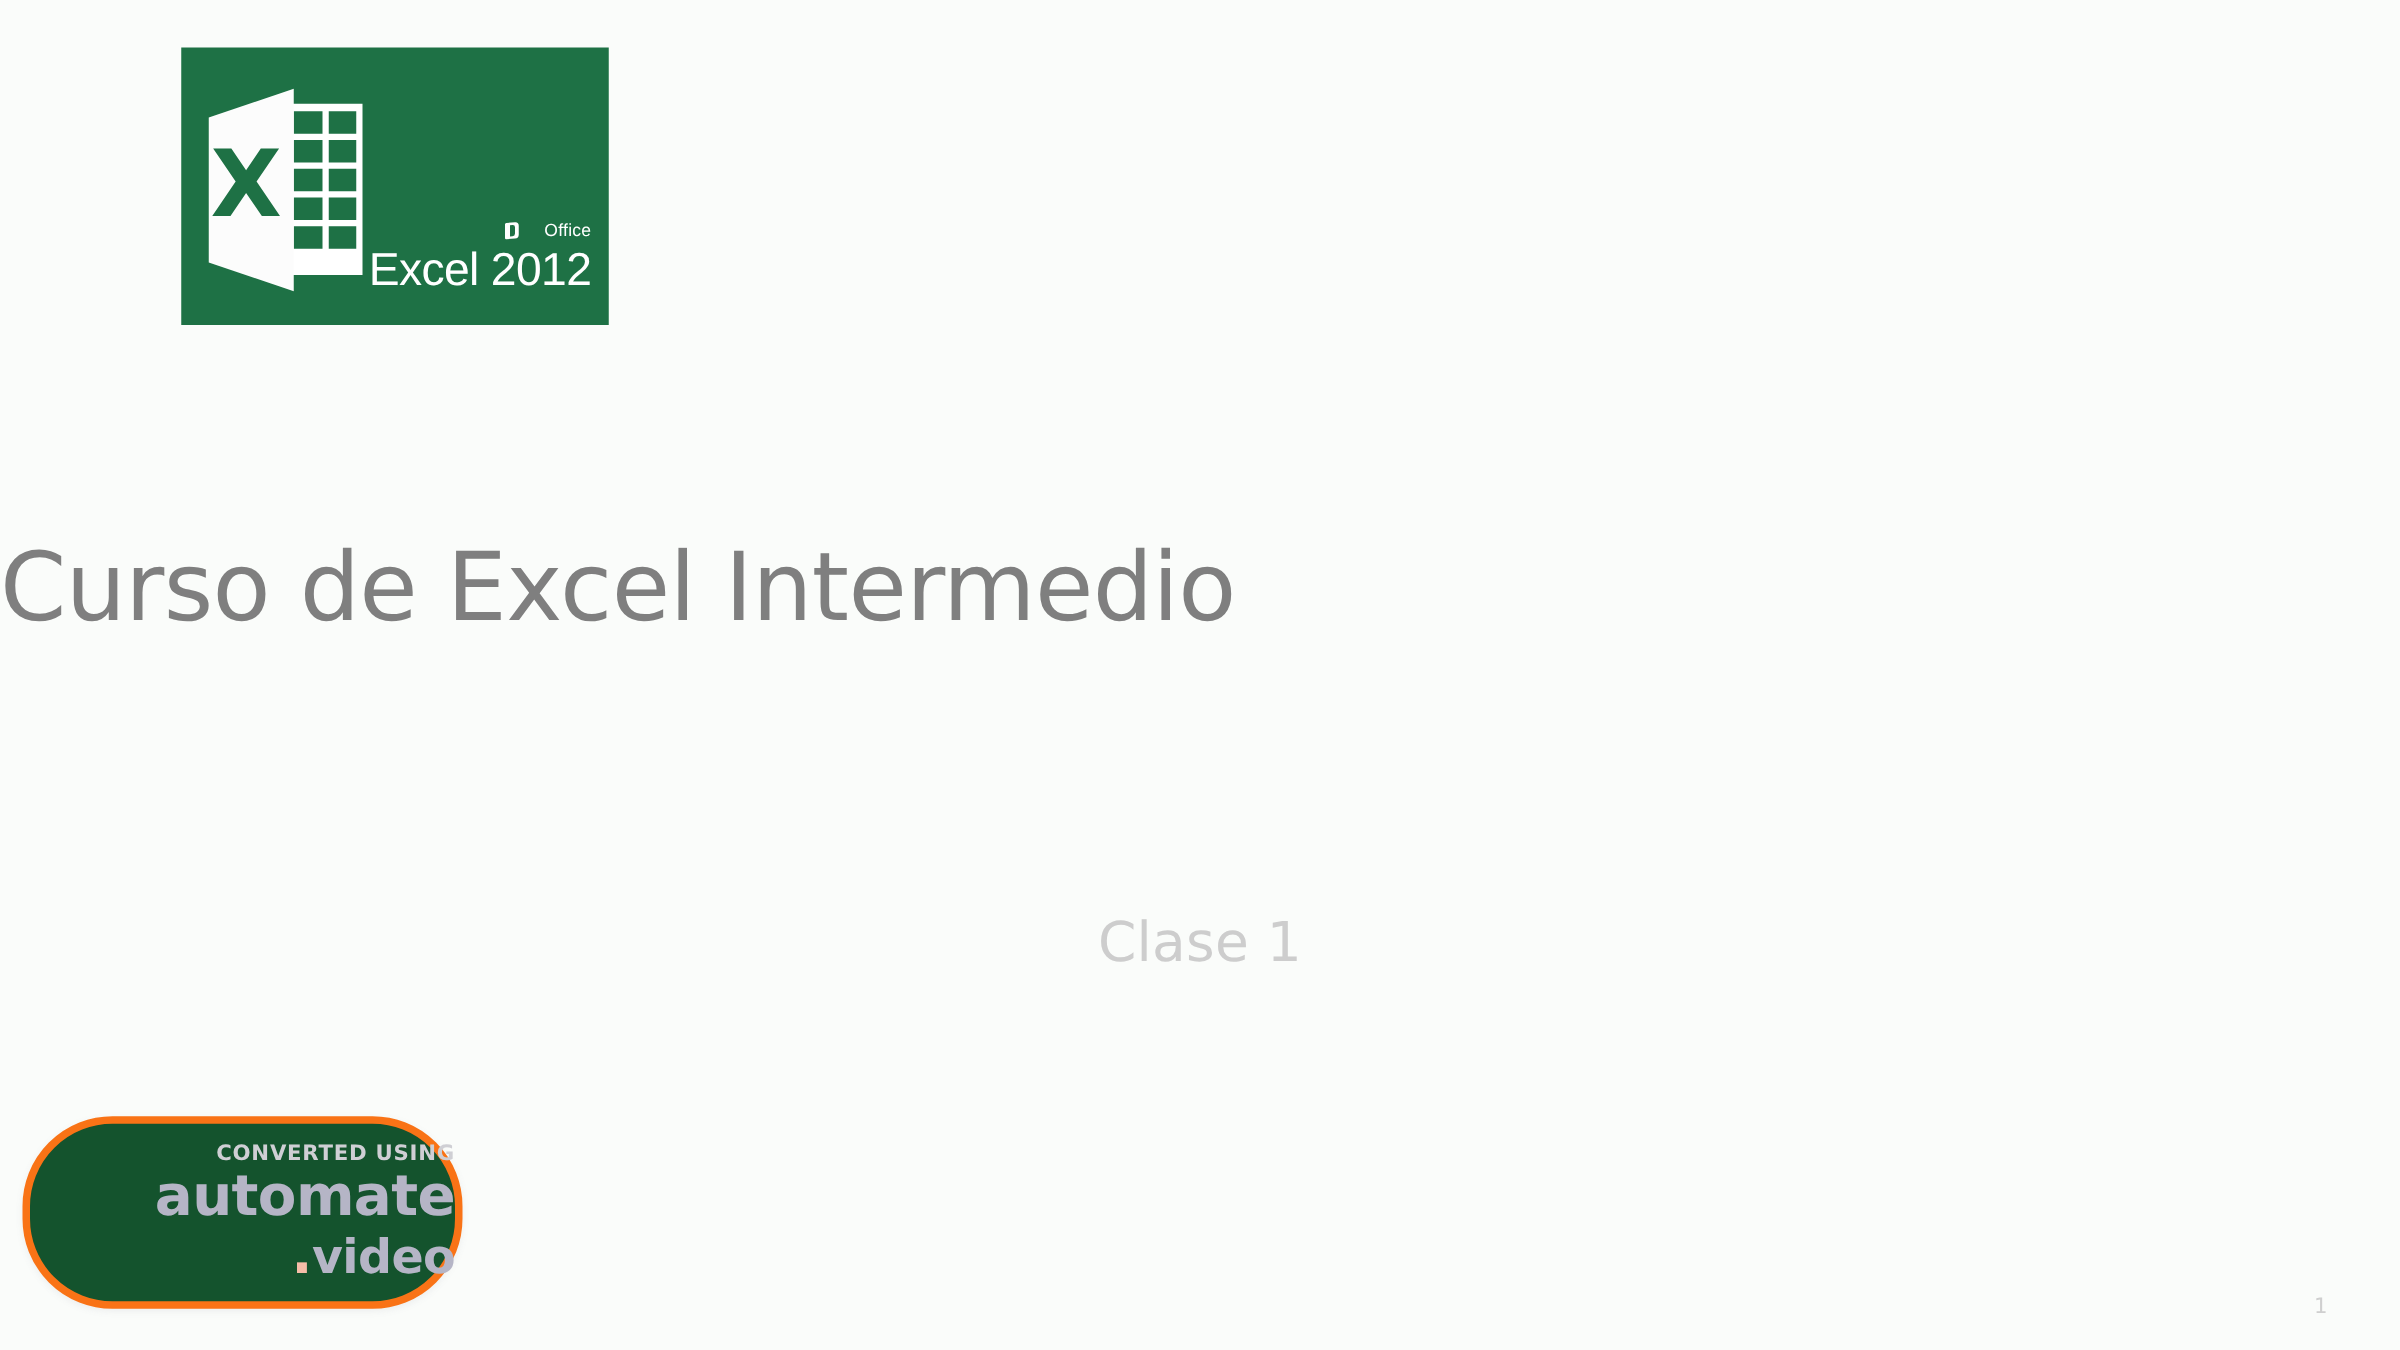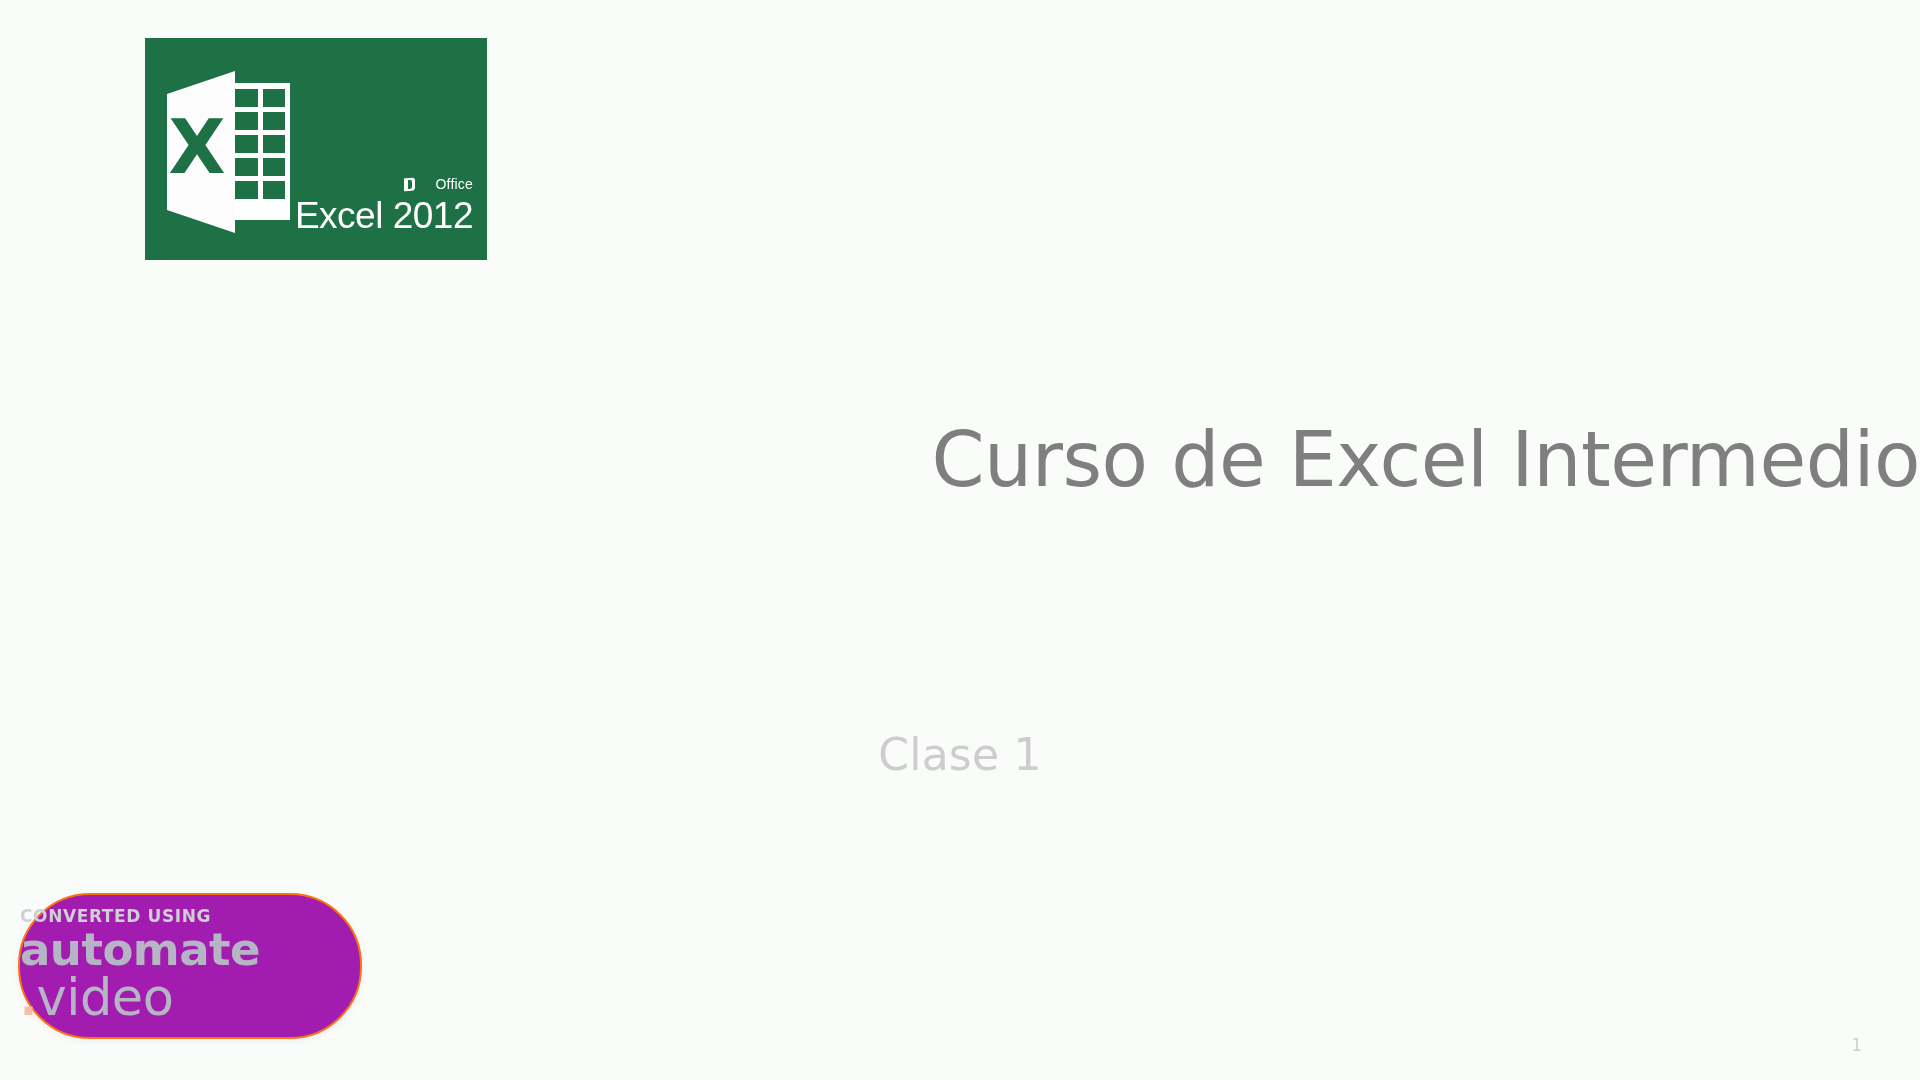--- a/index.html
+++ b/index.html
@@ -92,23 +92,23 @@
     font-size: 37px;
     font-weight: 300;
     letter-spacing: -0.5px;
     white-space: nowrap;
   }
 
   
   #title-block {
     position: absolute;
     left: 0;
-    top: 418px;
-    width: 1920px;
-    text-align: right;
+    top: 428px;
+    width: 1920px;
+    text-align: left;
   }
 
   #slide-title {
     margin: 0;
     font-family: "DejaVu Sans", sans-serif;
     font-size: 76px;
     font-weight: 400;
     color: #7f7f7f;
     letter-spacing: -0.5px;
     line-height: 1.1;
@@ -142,27 +142,27 @@
     color: #cfcfcf;
   }
 
   
   #watermark {
     position: absolute;
     left: 18px;
     top: 893px;
     width: 340px;
     height: 142px;
-    background: #a21caf;
-    border: 2px solid #f97316;
+    background: #14532d;
+    border: 6px solid #f97316;
     border-radius: 72px;
     box-shadow: 0 2px 6px rgba(120,120,140,0.10);
     display: flex;
     flex-direction: column;
-    align-items: flex-start;
+    align-items: flex-end;
     justify-content: center;
     user-select: none;
   }
 
   #watermark .wm-kicker {
     font-family: "DejaVu Sans", sans-serif;
     font-size: 17px;
     font-weight: 700;
     letter-spacing: 0.6px;
     color: #cfcfd4;
@@ -189,22 +189,22 @@
   #watermark .wm-dot {
     font-family: "DejaVu Sans", sans-serif;
     font-size: 45px;
     font-weight: 700;
     color: #f6bda8;
     letter-spacing: -0.5px;
   }
 
   #watermark .wm-tld {
     font-family: "DejaVu Sans", sans-serif;
-    font-size: 51px;
-    font-weight: 400;
+    font-size: 38px;
+    font-weight: 700;
     color: #b5b5c6;
     letter-spacing: -0.5px;
   }
 </style>
 </head>
 <body>
 
 <div id="slide">
 
   <div id="excel-logo">

